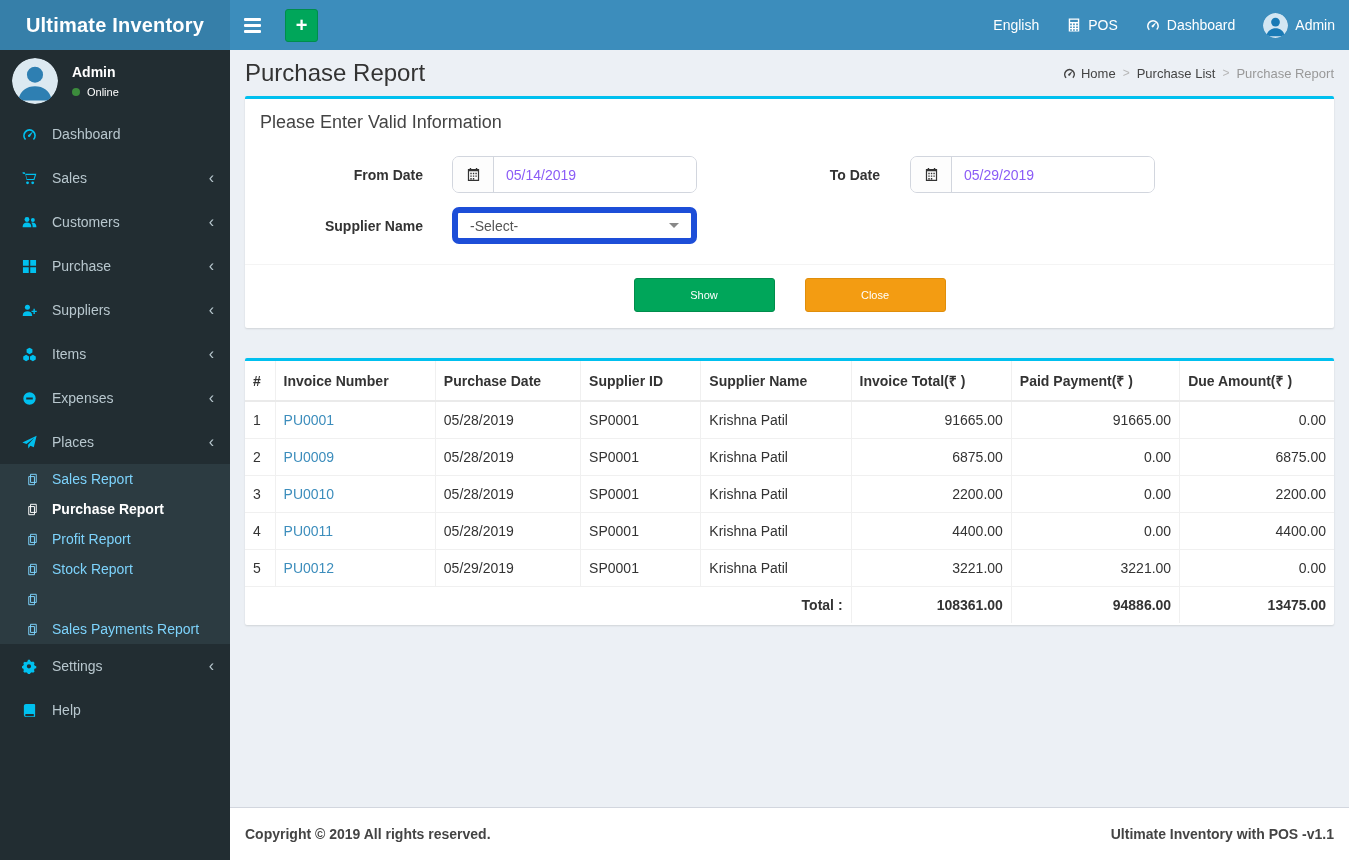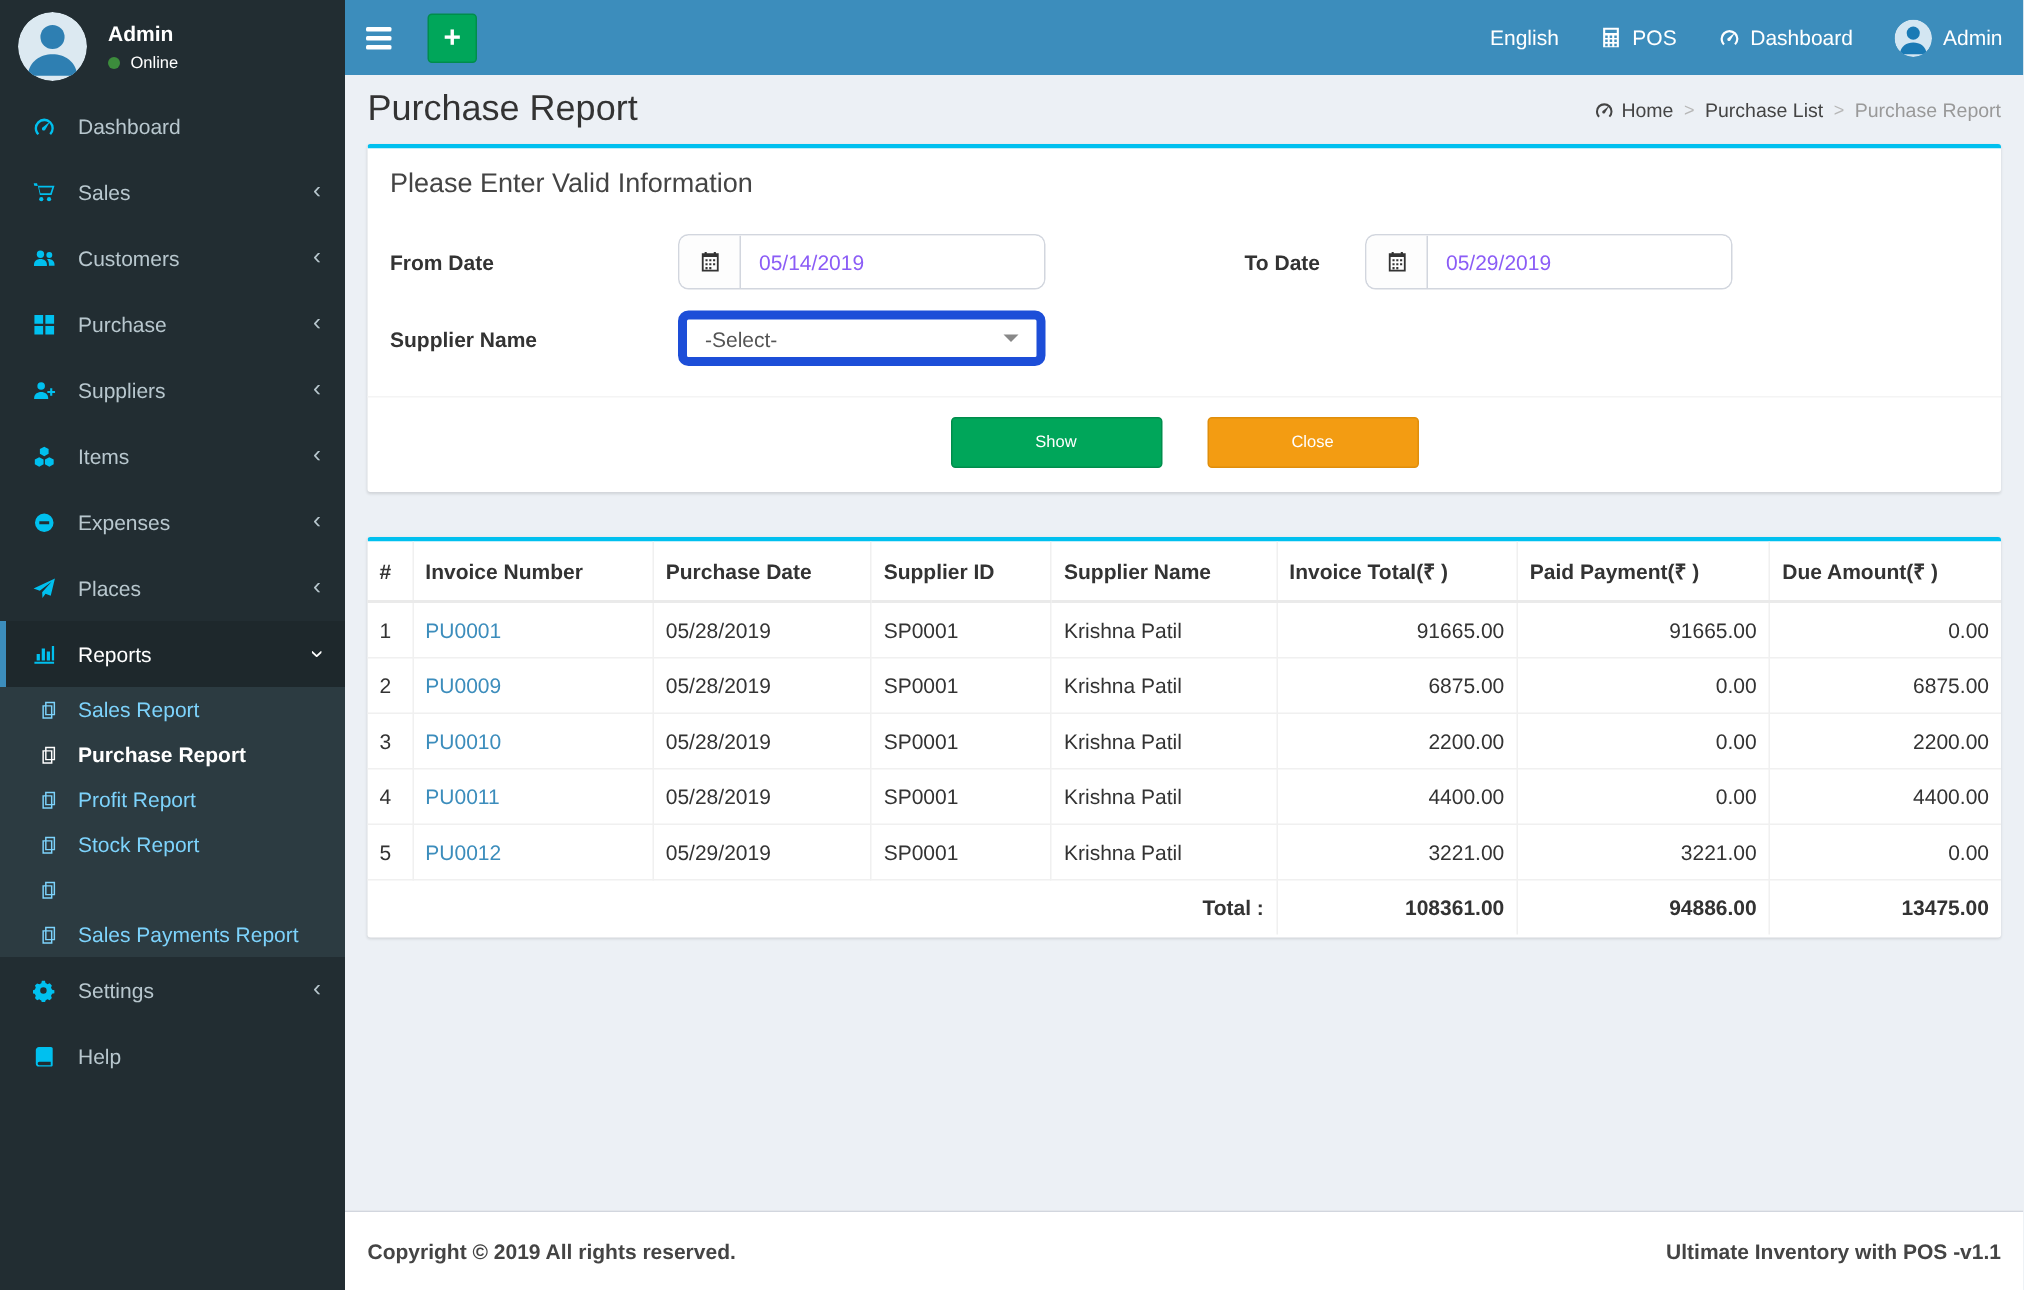--- a/index.html
+++ b/index.html
@@ -62,21 +62,21 @@
   .breadcrumb .sep{color:#b7b7b7;font-size:12px}
   .crumb-ico{display:inline-flex;color:#444}
   .crumb-ico svg{width:13px;height:13px;display:block}
 
   .card{background:#fff;border-top:3px solid var(--card-top-border);border-radius:2px;
         box-shadow:0 1px 2px rgba(0,0,0,.12);margin-bottom:30px}
   .card-header{padding:13px 15px 11px;font-size:18px;color:#444}
   .filter-body{padding:12px 15px 20px}
   .form-row{display:flex;align-items:center;margin-bottom:14px}
   .form-row:last-child{margin-bottom:0}
-  .form-label{width:163px;text-align:left;font-weight:bold;color:#333;padding-right:0;flex:0 0 163px}
+  .form-label{width:163px;text-align:right;font-weight:bold;color:#333;padding-right:0;flex:0 0 163px}
   .gap29{width:29px;flex:0 0 29px}
   .input-group{display:flex;width:245px;height:37px;border:1px solid #d2d6de;border-radius:7px;overflow:hidden;background:#fff}
   .addon{width:41px;flex:0 0 41px;display:flex;align-items:center;justify-content:center;border-right:1px solid #d2d6de;color:#333;background:#fdfdfd}
   .addon svg{width:15px;height:15px}
   .input-group input{border:none;outline:none;flex:1;padding:0 12px;font-size:14px;color:#8b5cf6;font-family:inherit;background:#fff}
   .label2{width:183px;flex:0 0 183px;text-align:right;font-weight:bold;color:#333}
   .gap30{width:30px;flex:0 0 30px}
   .select-box{width:245px;height:37px;border:6px solid #1d4ed8;border-radius:7px;display:flex;align-items:center;
               padding:0 12px;color:#555;cursor:pointer;background:#fff;justify-content:space-between}
   .caret{width:0;height:0;border-left:5px solid transparent;border-right:5px solid transparent;border-top:5px solid #888}
@@ -103,20 +103,23 @@
 
   .footer{flex:0 0 53px;background:#fff;border-top:1px solid #d2d6de;display:flex;align-items:center;
           justify-content:space-between;padding:0 15px;font-weight:bold;color:#444;font-size:14px}
 </style>
 </head>
 <body>
 
 <div class="app">
 
   <aside class="left-col">
+    <div class="logo">
+      <span>Ultimate Inventory</span>
+    </div>
     <div class="user-panel">
       <span class="avatar">
         <svg viewBox="0 0 40 40">
             <circle cx="20" cy="20" r="20" fill="#dce9f1"></circle>
             <circle cx="20" cy="14.5" r="7" fill="#2e7fb2"></circle>
             <path d="M5.5 37c1-8.5 7.5-12.5 14.5-12.5S33.5 28.5 34.5 37z" fill="#2e7fb2"></path>
           </svg>
       </span>
       <div class="user-info">
         <div class="user-name">Admin</div>
@@ -198,29 +201,20 @@
           <span class="mi-arrow">‹</span>
         </a>
         <a class="menu-item">
           <span class="mi-icon">
             <svg viewBox="0 0 16 16">
               <path fill="currentColor" d="M15.6.7L.4 7.9l4.4 1.6L13.2 3 6.5 10.4l.2 4.1 2.2-3 3.7 1.5z"></path>
             </svg>
           </span>
           <span class="mi-label">Places</span>
           <span class="mi-arrow">‹</span>
-        </a>
-        <a class="menu-item active">
-          <span class="mi-icon">
-            <svg viewBox="0 0 16 16">
-              <path fill="currentColor" d="M1 13h14v1.4H1zM2.6 7.5h2.3V12H2.6zM6.2 3.5h2.3V12H6.2zM9.8 5.7h2.3V12H9.8zM13.4 1.8h1.6V12h-1.6z"></path>
-            </svg>
-          </span>
-          <span class="mi-label">Reports</span>
-          <span class="mi-arrow rot">‹</span>
         </a>
         <ul class="submenu">
           <li>
             <a class="submenu-item">
               <span class="mi-icon">
                 <svg viewBox="0 0 16 16">
                   <path fill="none" stroke="currentColor" stroke-width="1.2" d="M5.6 1.6h7v10h-7z"></path>
                   <path fill="none" stroke="currentColor" stroke-width="1.2" d="M3.4 4.4h7v10h-7z"></path>
                 </svg>
               </span>

